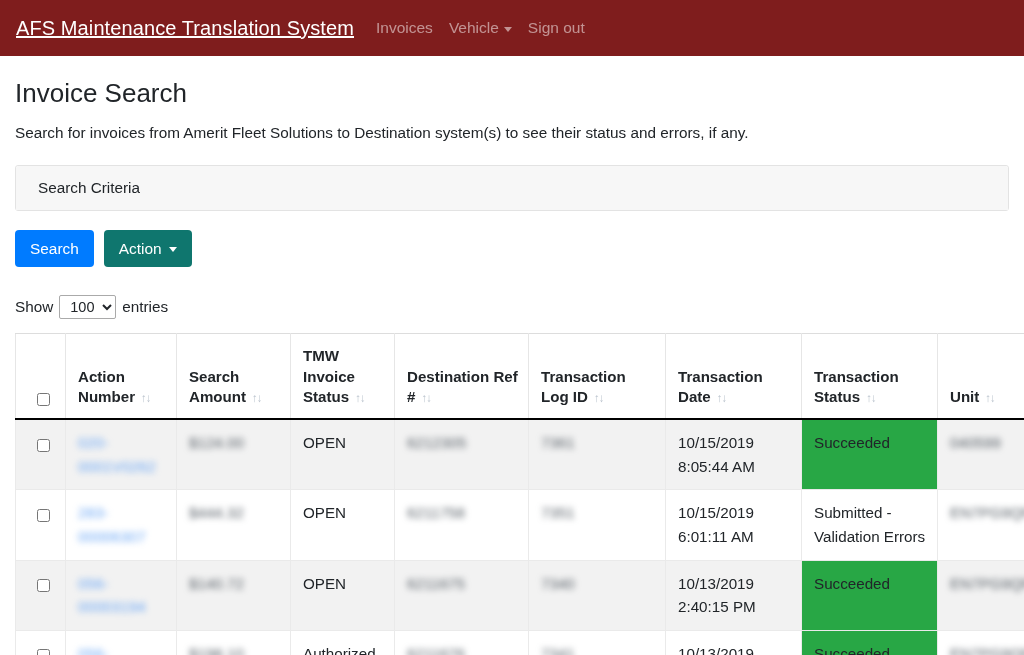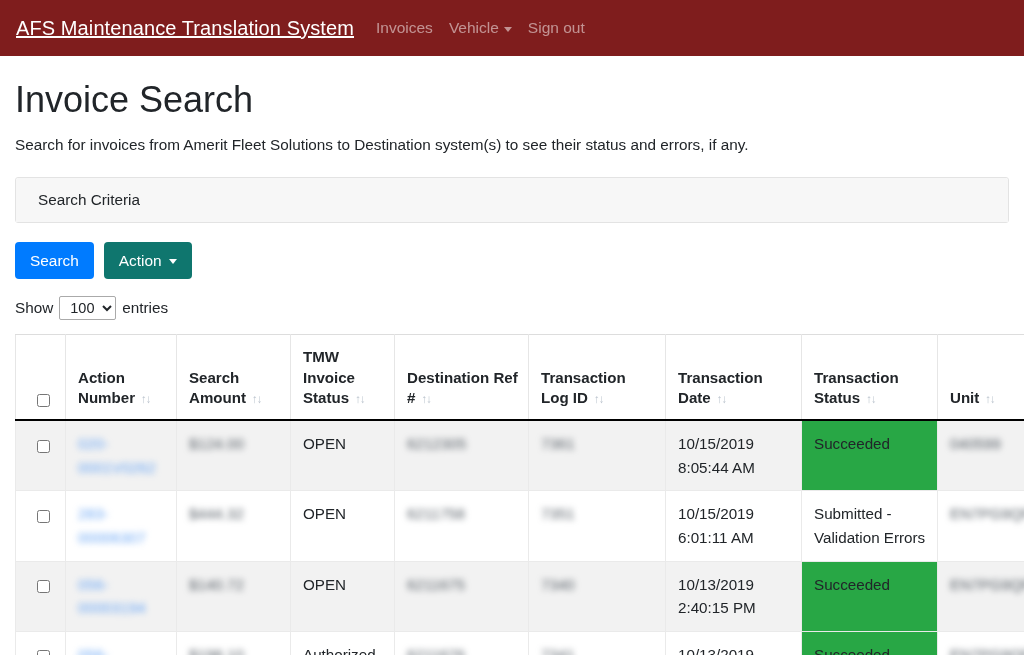--- a/index.html
+++ b/index.html
@@ -55,21 +55,21 @@
     position: relative;
     top: 1px;
   }
 
   
   .container {
     padding: 0 15px;
     width: 1024px;
   }
   .page-title {
-    font-size: 36px;
+    font-size: 26px;
     font-weight: 400;
     margin: 22px 0 0 0;
     line-height: 1.2;
     color: #212529;
   }
   .page-sub {
     font-size: 15.3px;
     margin: 13px 0 0 0;
     line-height: 1.5;
     color: #212529;
@@ -118,21 +118,21 @@
     width: 0; height: 0;
     border-left: 4.5px solid transparent;
     border-right: 4.5px solid transparent;
     border-top: 5px solid #ffffff;
     position: relative;
     top: 1px;
   }
 
   
   .entries-row {
-    margin-top: 17px;
+    margin-top: 28px;
     font-size: 15.3px;
     display: flex;
     align-items: center;
     gap: 6px;
     color: #212529;
   }
   .entries-select {
     font-family: "Liberation Sans", sans-serif;
     font-size: 14.5px;
     padding: 2px 4px 2px 6px;

